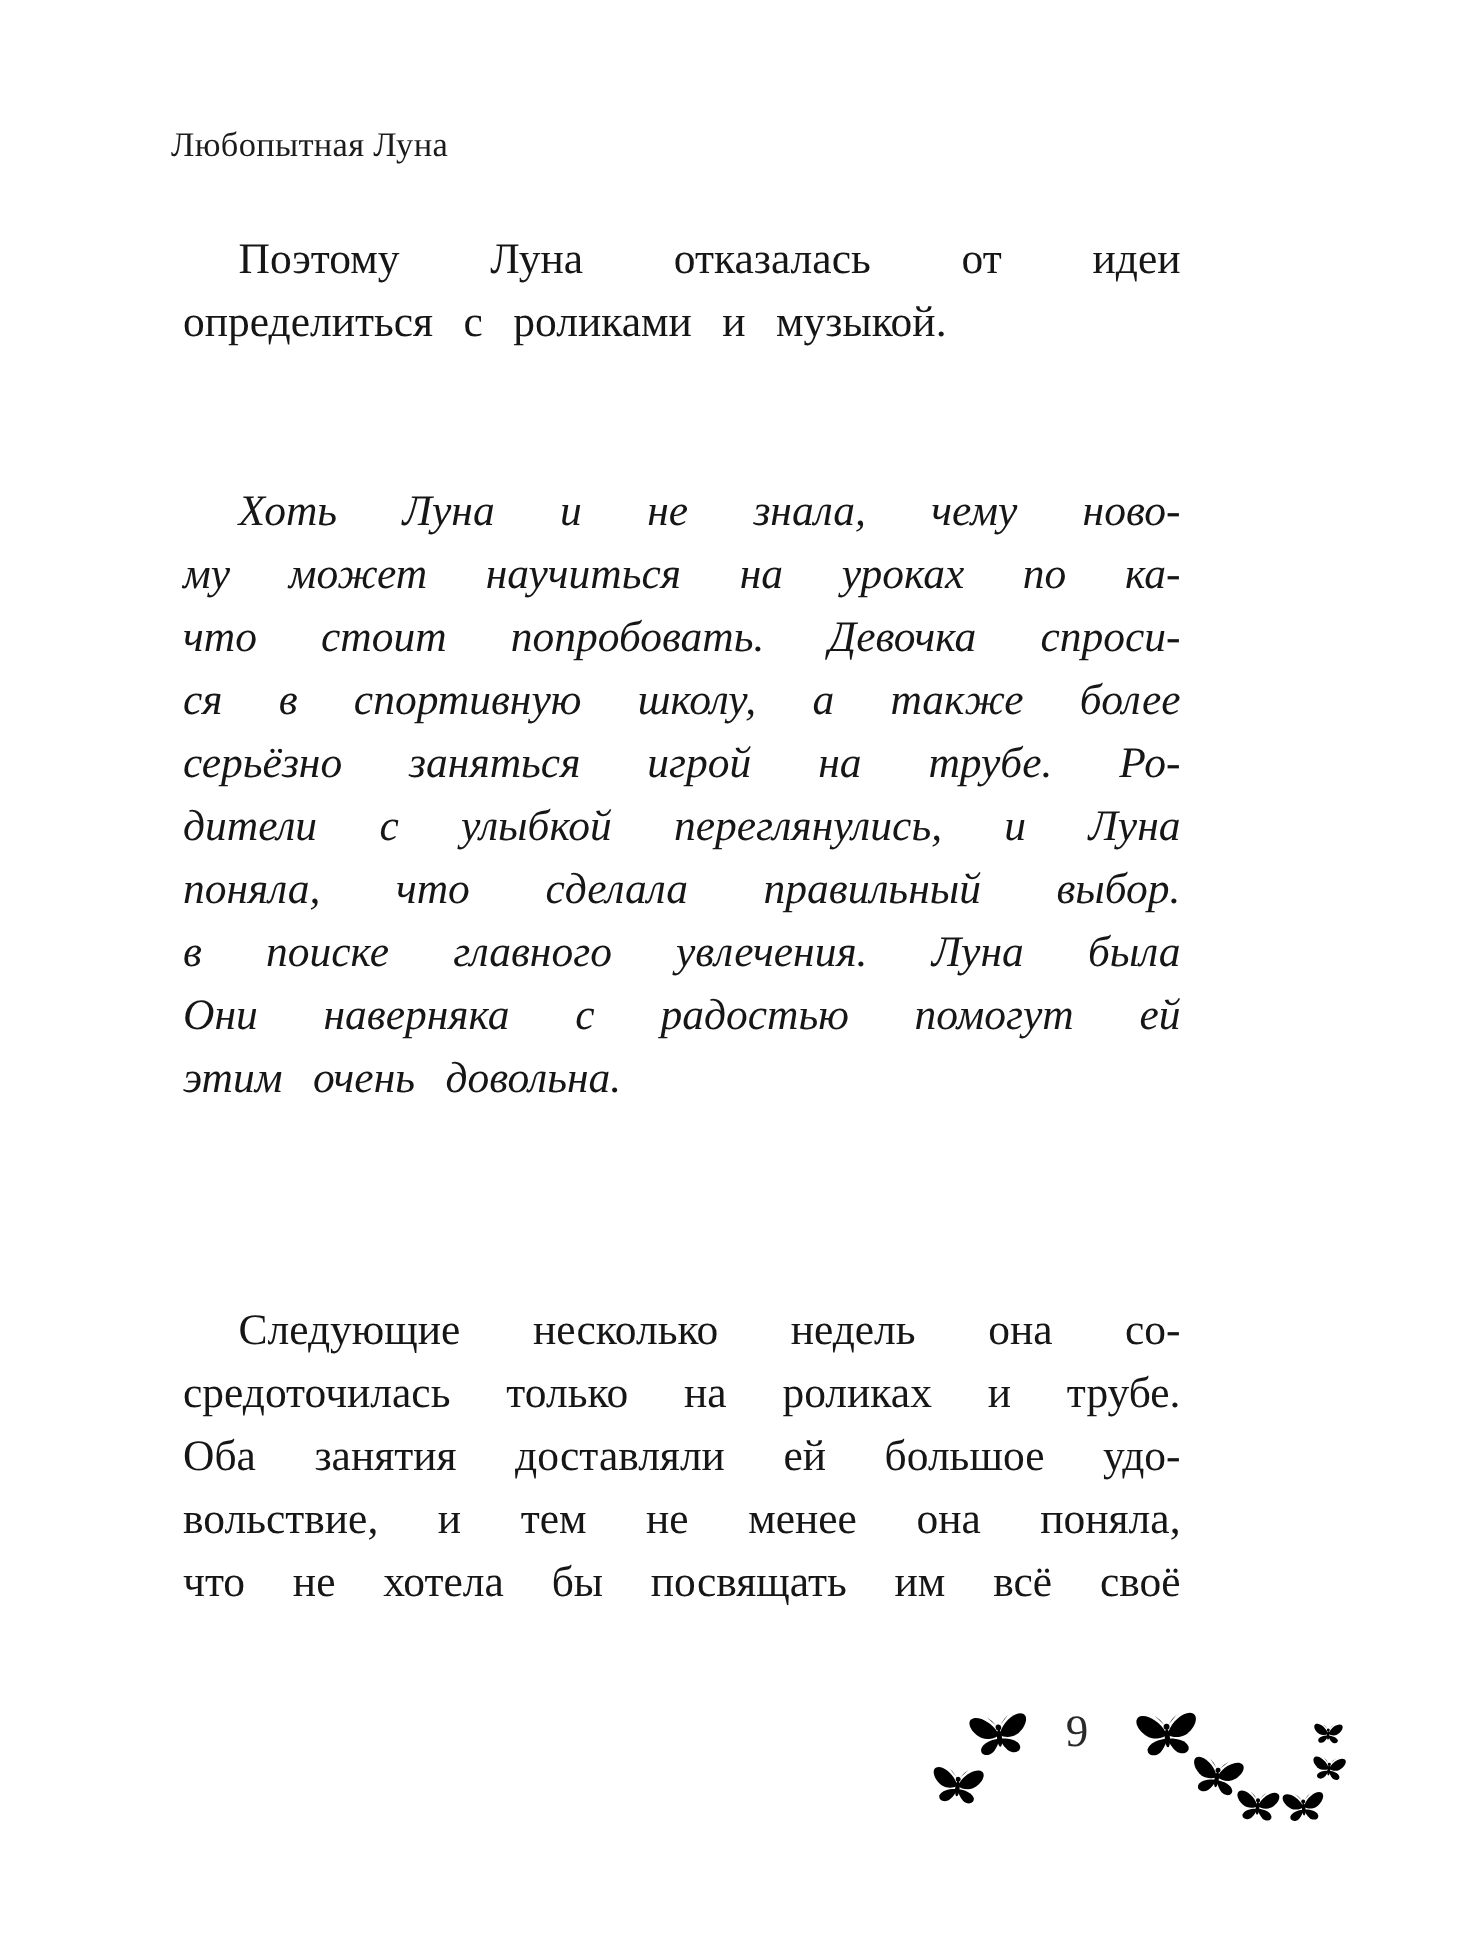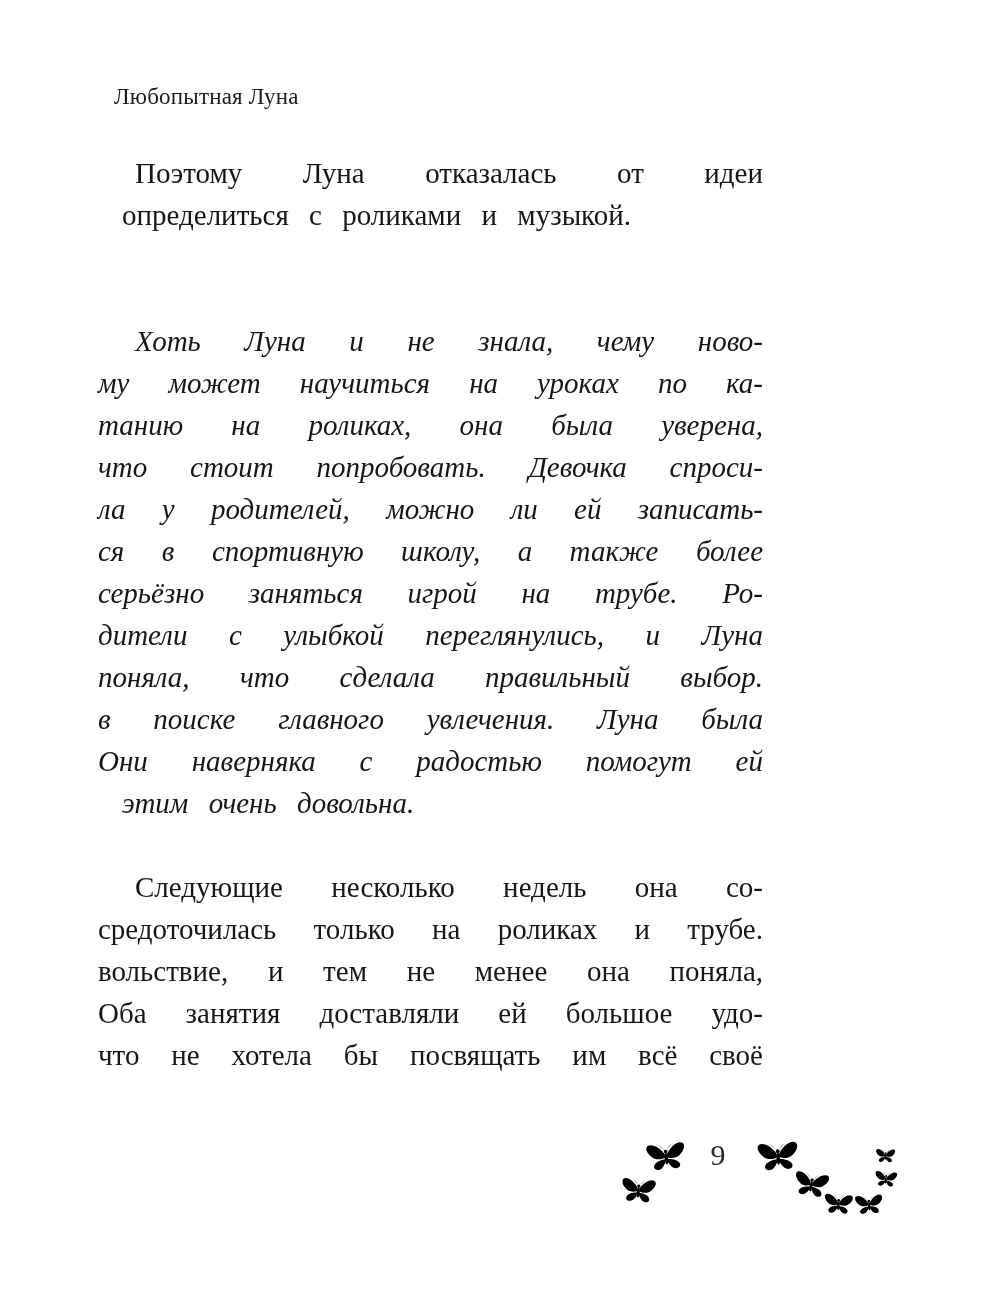--- a/index.html
+++ b/index.html
@@ -19,42 +19,41 @@
     left: 114px;
     top: 84px;
     font-size: 23px;
     letter-spacing: 0.2px;
     color: #1c1c1c;
     white-space: nowrap;
   }
 
   .para {
     position: absolute;
-    left: 98px;
+    left: 122px;
     width: 665px;
     font-size: 29px;
     line-height: 42px;
     color: #161616;
   }
   .para-1 { top: 152px; }
   .para-2 { top: 320px; font-style: italic; }
   .para-3 { top: 866px; }
 
   .line {
     height: 42px;
     text-align: justify;
     text-align-last: justify;
     overflow: visible;
   }
   .line.indent { text-indent: 37px; }
   .line.last {
     text-align: left;
     text-align-last: left;
     word-spacing: 0.45em;
-    margin-left: 24px;
   }
 
   .page-number {
     position: absolute;
     left: 700px;
     top: 1138px;
     width: 36px;
     text-align: center;
     font-size: 30px;
     color: #2a2a2a;
@@ -87,37 +86,35 @@
   <div class="running-header">Любопытная Луна</div>
 
   <div class="para para-1">
     <div class="line indent">Поэтому Луна отказалась от идеи</div>
     <div class="line last">определиться с роликами и музыкой.</div>
   </div>
 
   <div class="para para-2">
     <div class="line indent">Хоть Луна и не знала, чему ново-</div>
     <div class="line">му может научиться на уроках по ка-</div>
-    <div class="line">танию на роликах, она была уверена,</div>
     <div class="line">что стоит попробовать. Девочка спроси-</div>
-    <div class="line">ла у родителей, можно ли ей записать-</div>
     <div class="line">ся в спортивную школу, а также более</div>
     <div class="line">серьёзно заняться игрой на трубе. Ро-</div>
     <div class="line">дители с улыбкой переглянулись, и Луна</div>
     <div class="line">поняла, что сделала правильный выбор.</div>
     <div class="line">в поиске главного увлечения. Луна была</div>
     <div class="line">Они наверняка с радостью помогут ей</div>
     <div class="line last">этим очень довольна.</div>
   </div>
 
   <div class="para para-3">
     <div class="line indent">Следующие несколько недель она со-</div>
     <div class="line">средоточилась только на роликах и трубе.</div>
+    <div class="line">Оба занятия доставляли ей большое удо-</div>
     <div class="line">вольствие, и тем не менее она поняла,</div>
-    <div class="line">Оба занятия доставляли ей большое удо-</div>
     <div class="line">что не хотела бы посвящать им всё своё</div>
   </div>
 
   <div class="page-number">9</div>
 
   <div class="butterflies">
       <svg viewBox="0 0 100 78" class="butterfly" style="left: 645px; top: 1139px; width: 42px; height: 32.76px; color: rgb(0, 0, 0); transform: rotate(-6deg);">
         <use href="#bf"></use>
       </svg>
       <svg viewBox="0 0 100 78" class="butterfly" style="left: 620px; top: 1175px; width: 37px; height: 28.86px; color: rgb(5, 5, 5); transform: rotate(5deg);">

